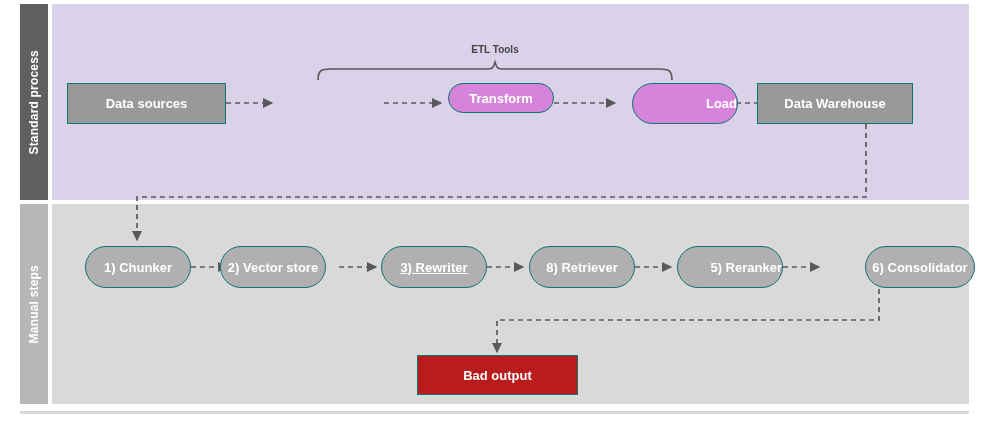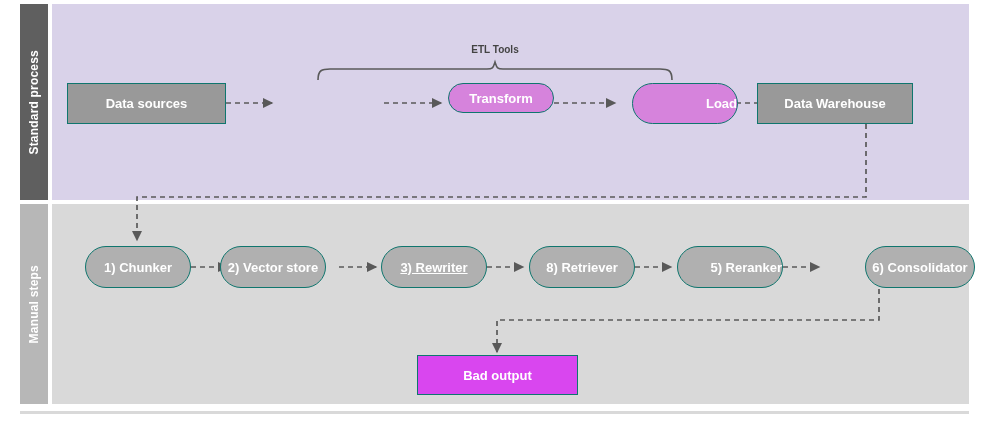--- a/index.html
+++ b/index.html
@@ -23,21 +23,21 @@
 
   
   .node{position:absolute;box-sizing:border-box;display:flex;align-items:center;
         justify-content:center;text-align:center;color:#ffffff;font-weight:bold;
         font-size:13px;line-height:15px;border:1px solid #0f766e;}
   .rect{border-radius:0;}
   .pill{border-radius:22px;}
   .gray{background:#999999;}
   .purple{background:#d683dc;}
   .mgray{background:#b0b0b0;}
-  .yellow{background:#d946ef;}
+  .yellow{background:#b91c1c;}
 
   
   #wires{position:absolute;left:0;top:0;width:1003px;height:430px;pointer-events:none;}
 
   
   #etl-label{position:absolute;left:430px;top:44px;width:130px;text-align:center;
              color:#434343;font-size:10px;font-weight:bold;}
 </style>
 </head>
 <body>

